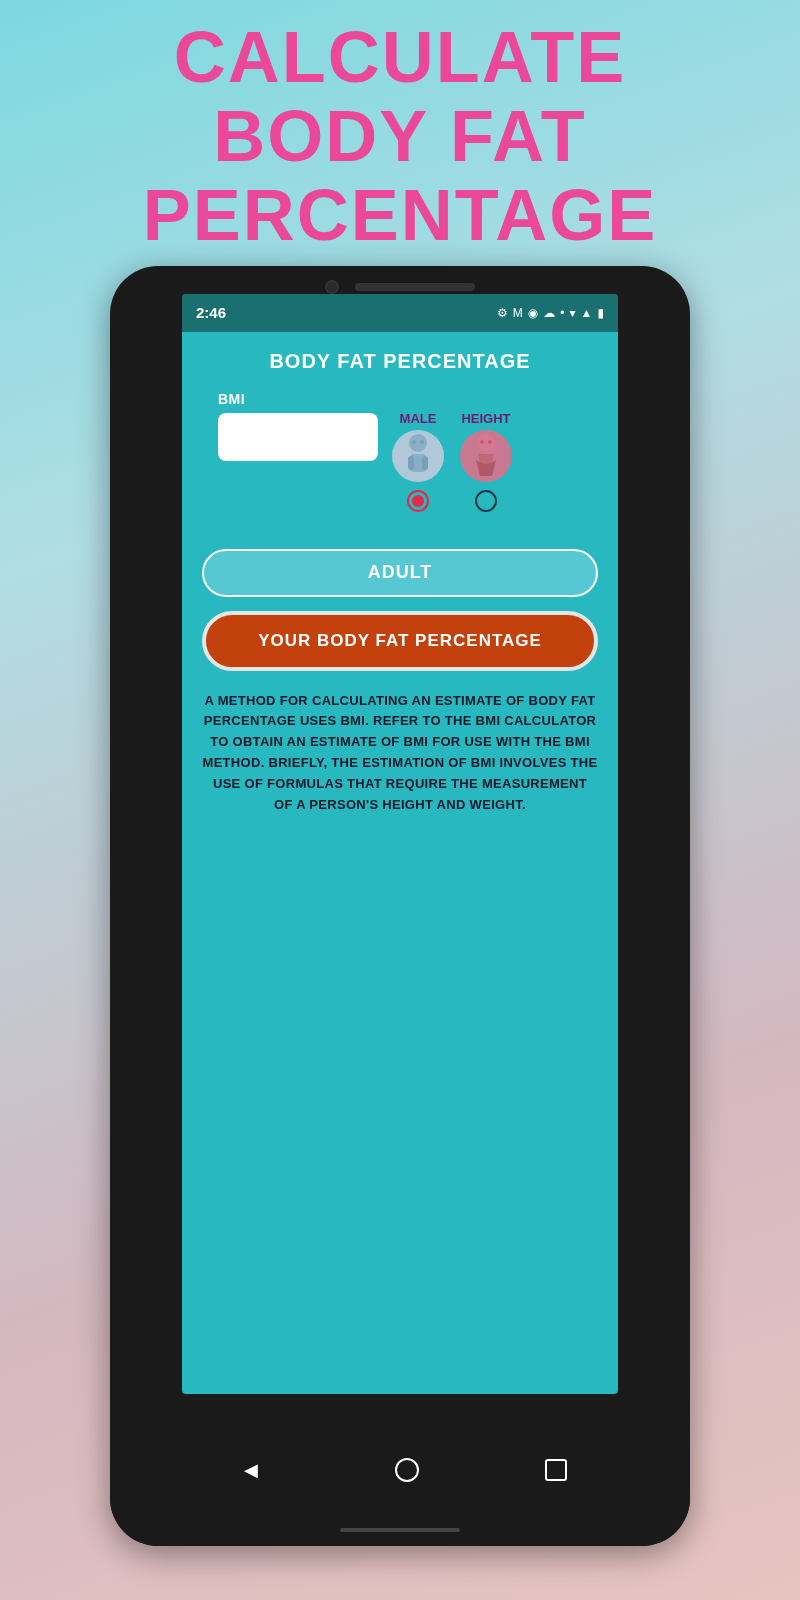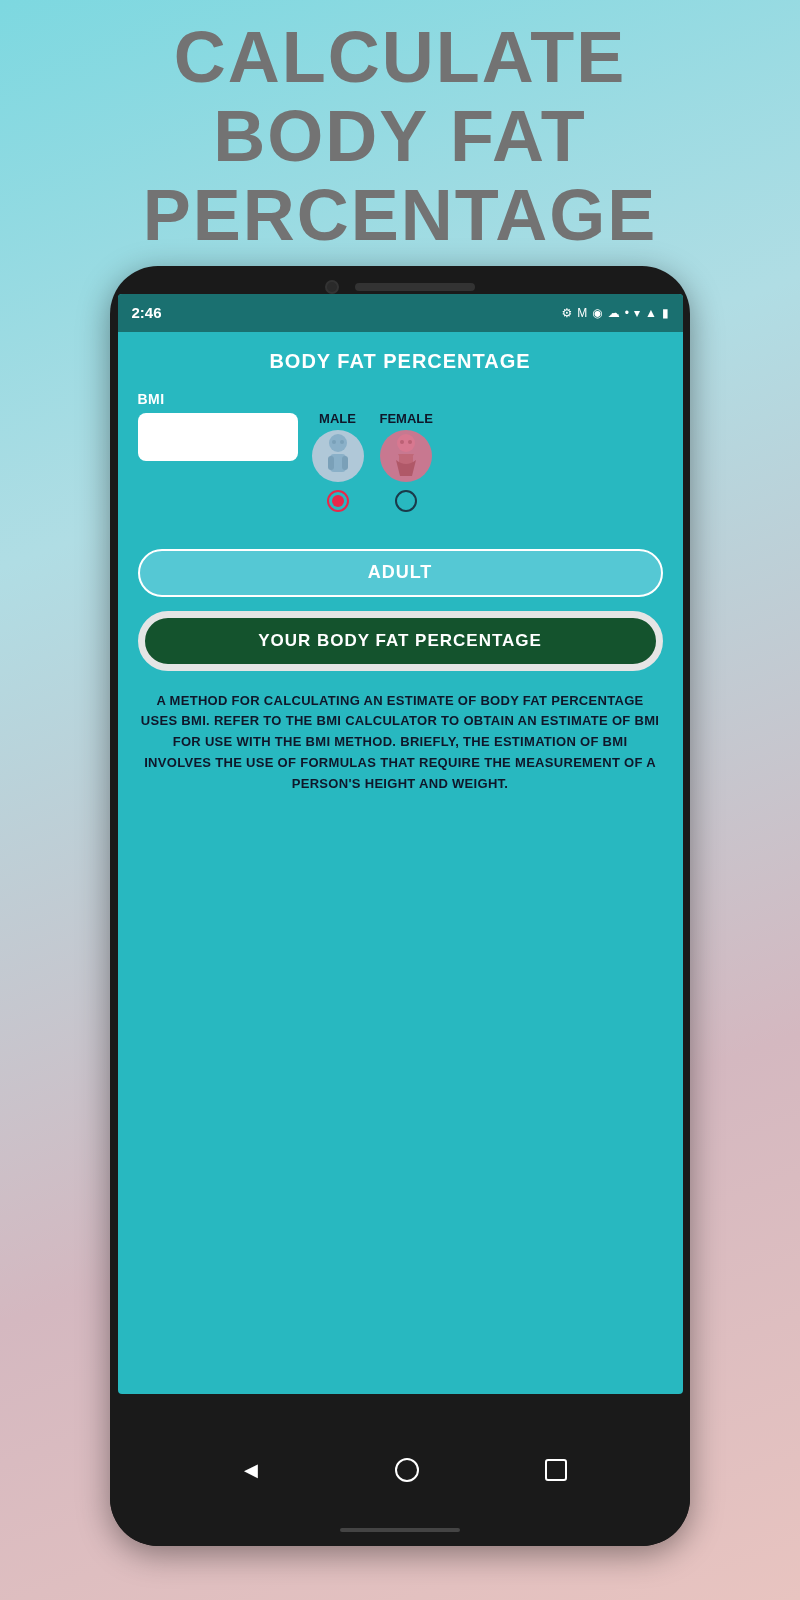--- a/index.html
+++ b/index.html
@@ -19,21 +19,21 @@
       text-align: center;
       margin-top: 18px;
       line-height: 1.1;
     }
 
     .page-title span {
       display: block;
       font-size: 72px;
       font-weight: 900;
       font-family: 'Arial Black', Arial, sans-serif;
-      color: #737373;
+      color: #ec4899;
       text-transform: uppercase;
       letter-spacing: 2px;
     }
 
     
     .phone-frame {
       width: 580px;
       height: 1280px;
       background: #1a1a1a;
       border-radius: 48px;
@@ -65,21 +65,21 @@
     .phone-camera {
       width: 14px;
       height: 14px;
       background: #2a2a2a;
       border-radius: 50%;
       border: 2px solid #333;
     }
 
     
     .phone-screen {
-      width: 565px;
+      width: 436px;
       height: 1100px;
       background: #28b8c0;
       border-radius: 4px;
       overflow: hidden;
       display: flex;
       flex-direction: column;
     }
 
     
     .status-bar {
@@ -137,20 +137,21 @@
       width: 100%;
       gap: 14px;
       align-items: flex-start;
     }
 
     .form-left {
       display: flex;
       flex-direction: column;
       gap: 6px;
       flex: 0 0 160px;
+      margin-left: 16px;
     }
 
     .form-right {
       display: flex;
       flex-direction: column;
       gap: 10px;
       flex: 1;
     }
 
     .field-label {
@@ -181,21 +182,21 @@
     }
 
     .gender-item {
       display: flex;
       flex-direction: column;
       align-items: center;
       gap: 4px;
     }
 
     .gender-label {
-      color: #0f172a;
+      color: #701a75;
       font-size: 13px;
       font-weight: 900;
       font-family: 'Arial Black', Arial, sans-serif;
     }
 
     .gender-icon {
       width: 52px;
       height: 52px;
       border-radius: 50%;
       background: #ccc;
@@ -264,22 +265,22 @@
       display: flex;
       align-items: center;
       justify-content: center;
       margin-top: 23px;
     }
 
     
     .result-btn {
       width: 100%;
       height: 60px;
-      background: #14532d;
-      border: 7px solid #e5e5e5;
+      background: #c2410c;
+      border: 4px solid #e5e5e5;
       border-radius: 30px;
       color: white;
       font-size: 17px;
       font-weight: 900;
       font-family: 'Arial Black', Arial, sans-serif;
       letter-spacing: 1px;
       cursor: pointer;
       display: flex;
       align-items: center;
       justify-content: center;
@@ -402,21 +403,21 @@
                   <rect x="24" y="24" width="6" height="14" rx="3" fill="#7aa0b8"></rect>
 
                   <circle cx="16" cy="10" r="2" fill="#6890a8" opacity="0.5"></circle>
                   <circle cx="24" cy="10" r="2" fill="#6890a8" opacity="0.5"></circle>
                 </svg>
               </div>
               <div class="radio-dot selected"></div>
             </div>
 
             <div class="gender-item" style="margin-left: 10px;">
-              <span class="gender-label">FEMALE</span>
+              <span class="gender-label">HEIGHT</span>
               <div class="gender-icon female">
 
                 <svg width="40" height="48" viewBox="0 0 40 48">
                   <circle cx="20" cy="11" r="9" fill="#d87890"></circle>
                   <path d="M12 22 Q20 38 28 22 Z" fill="#c06878"></path>
                   <rect x="13" y="22" width="14" height="16" rx="4" fill="#c06878"></rect>
 
                   <path d="M10 28 L14 44 L26 44 L30 28 Q20 36 10 28Z" fill="#b05868"></path>
 
                   <circle cx="16" cy="10" r="2" fill="#a04858" opacity="0.5"></circle>

